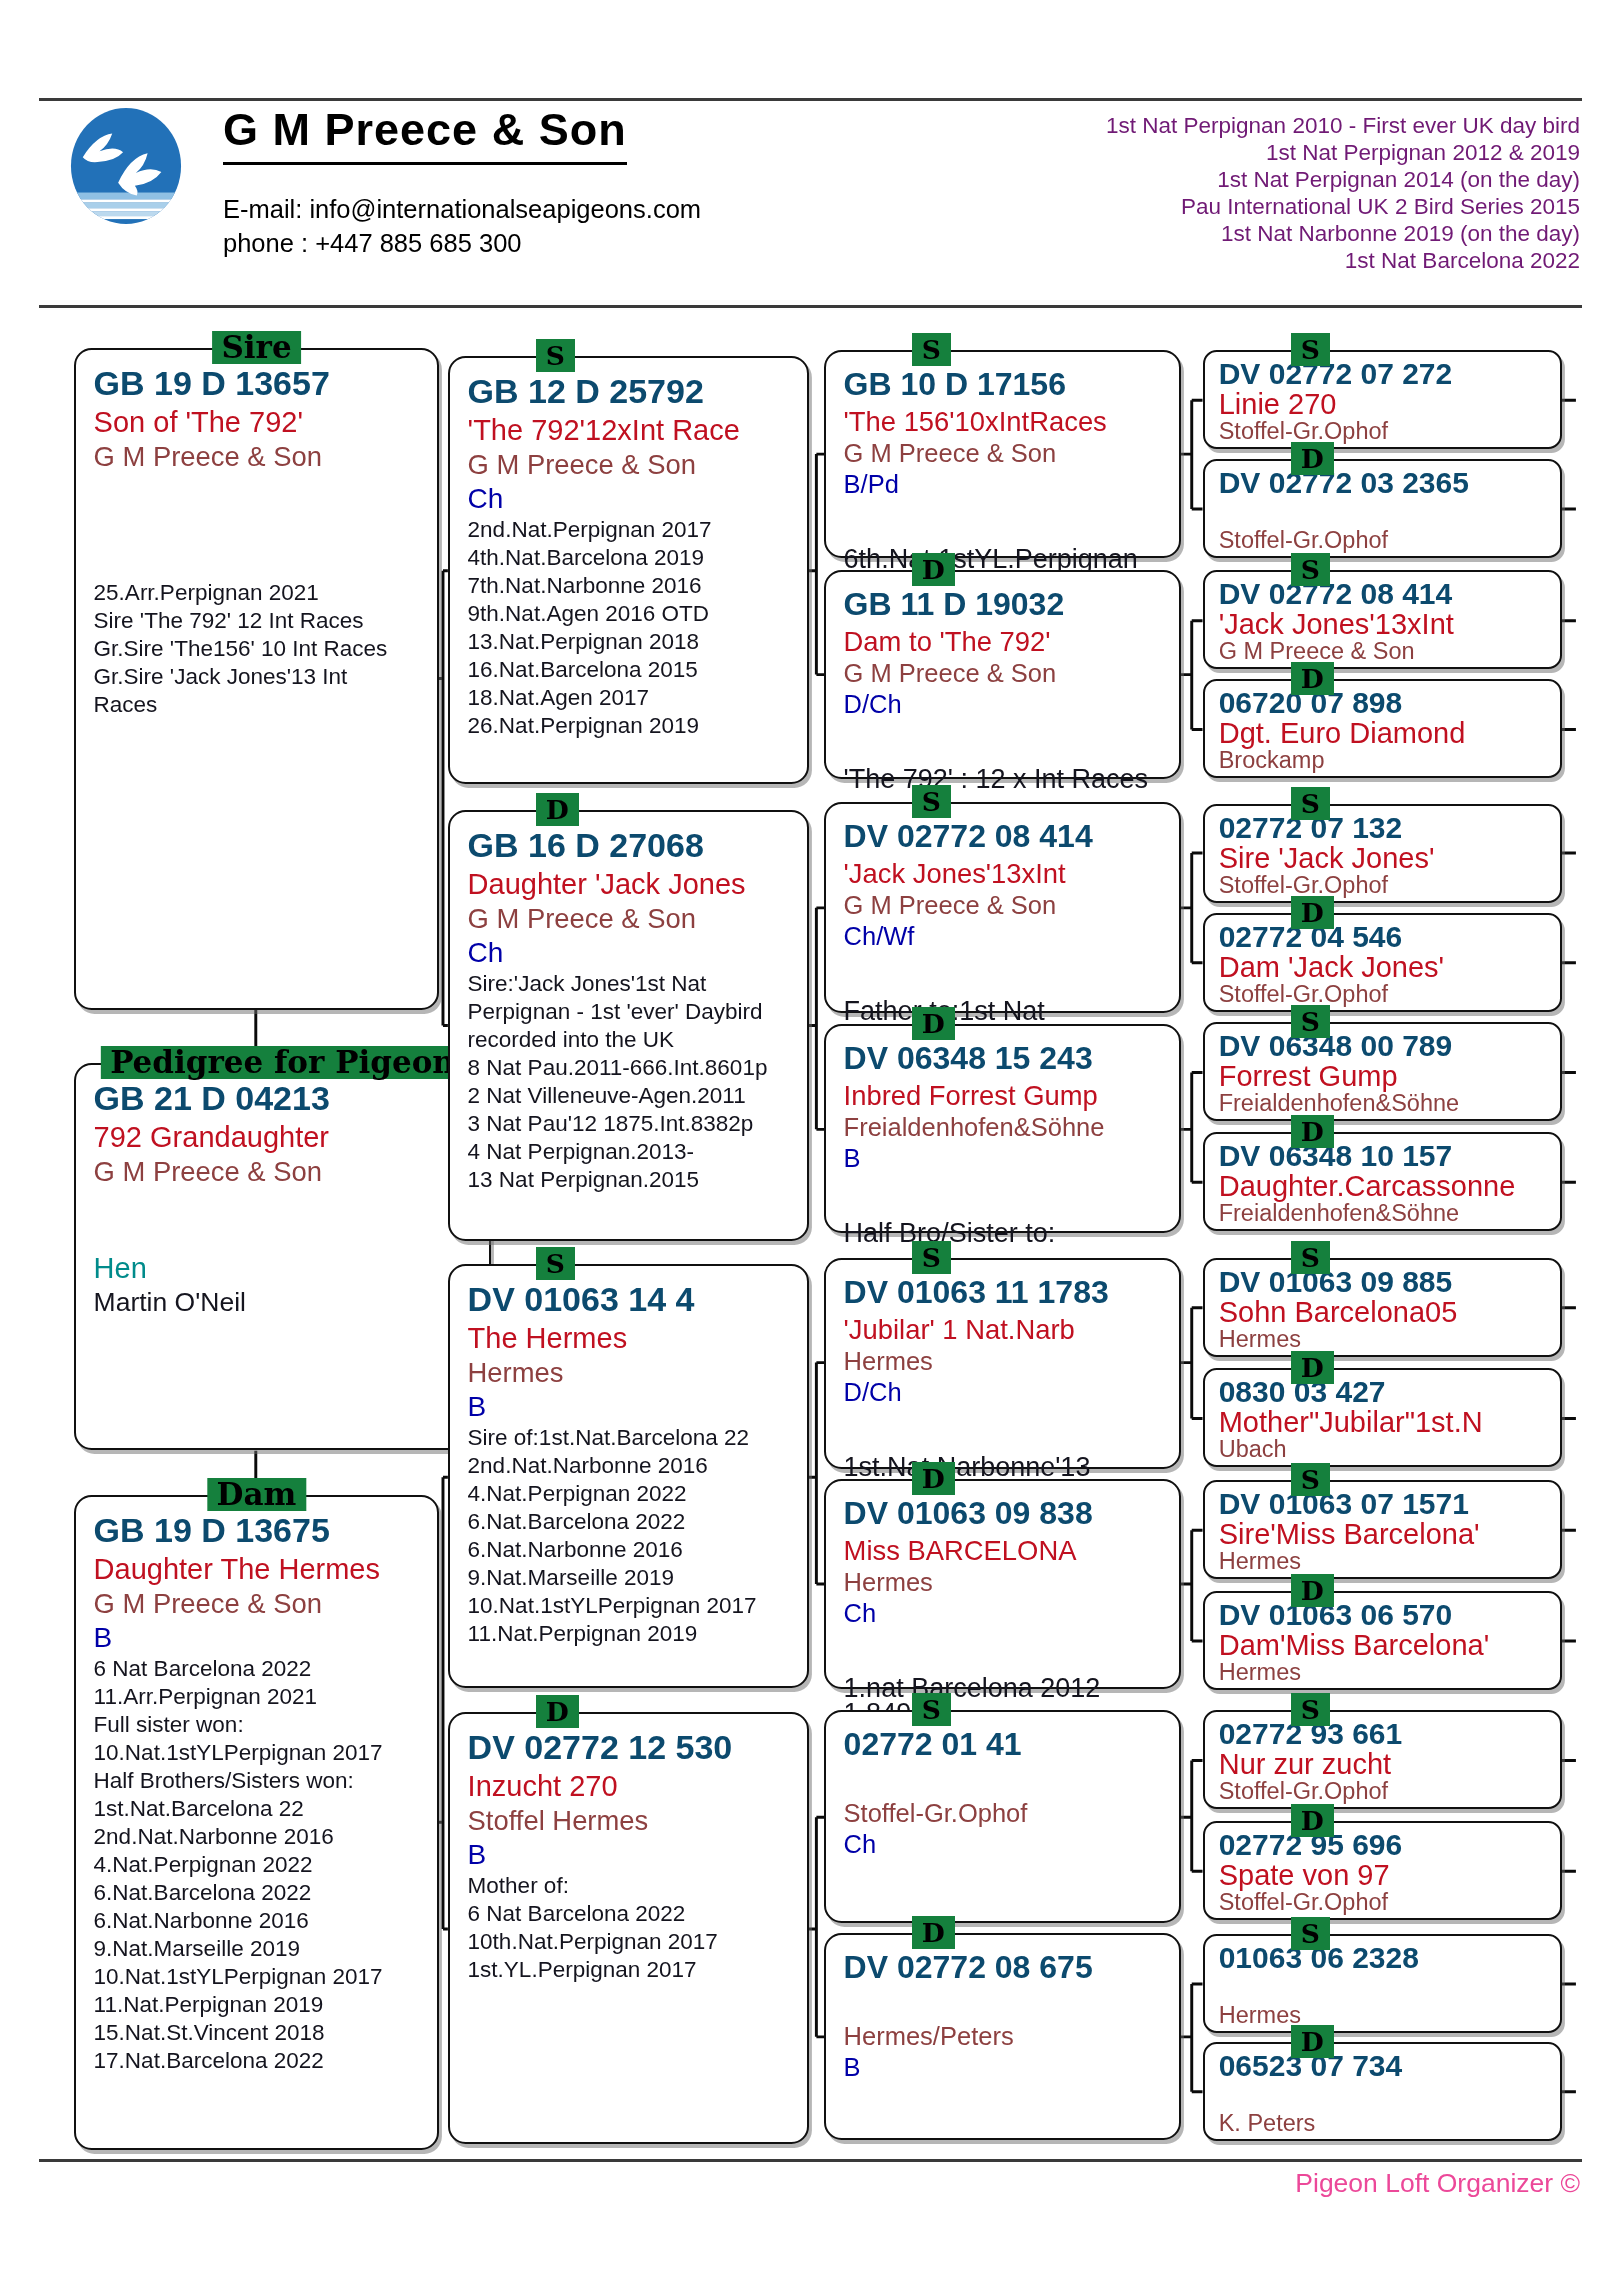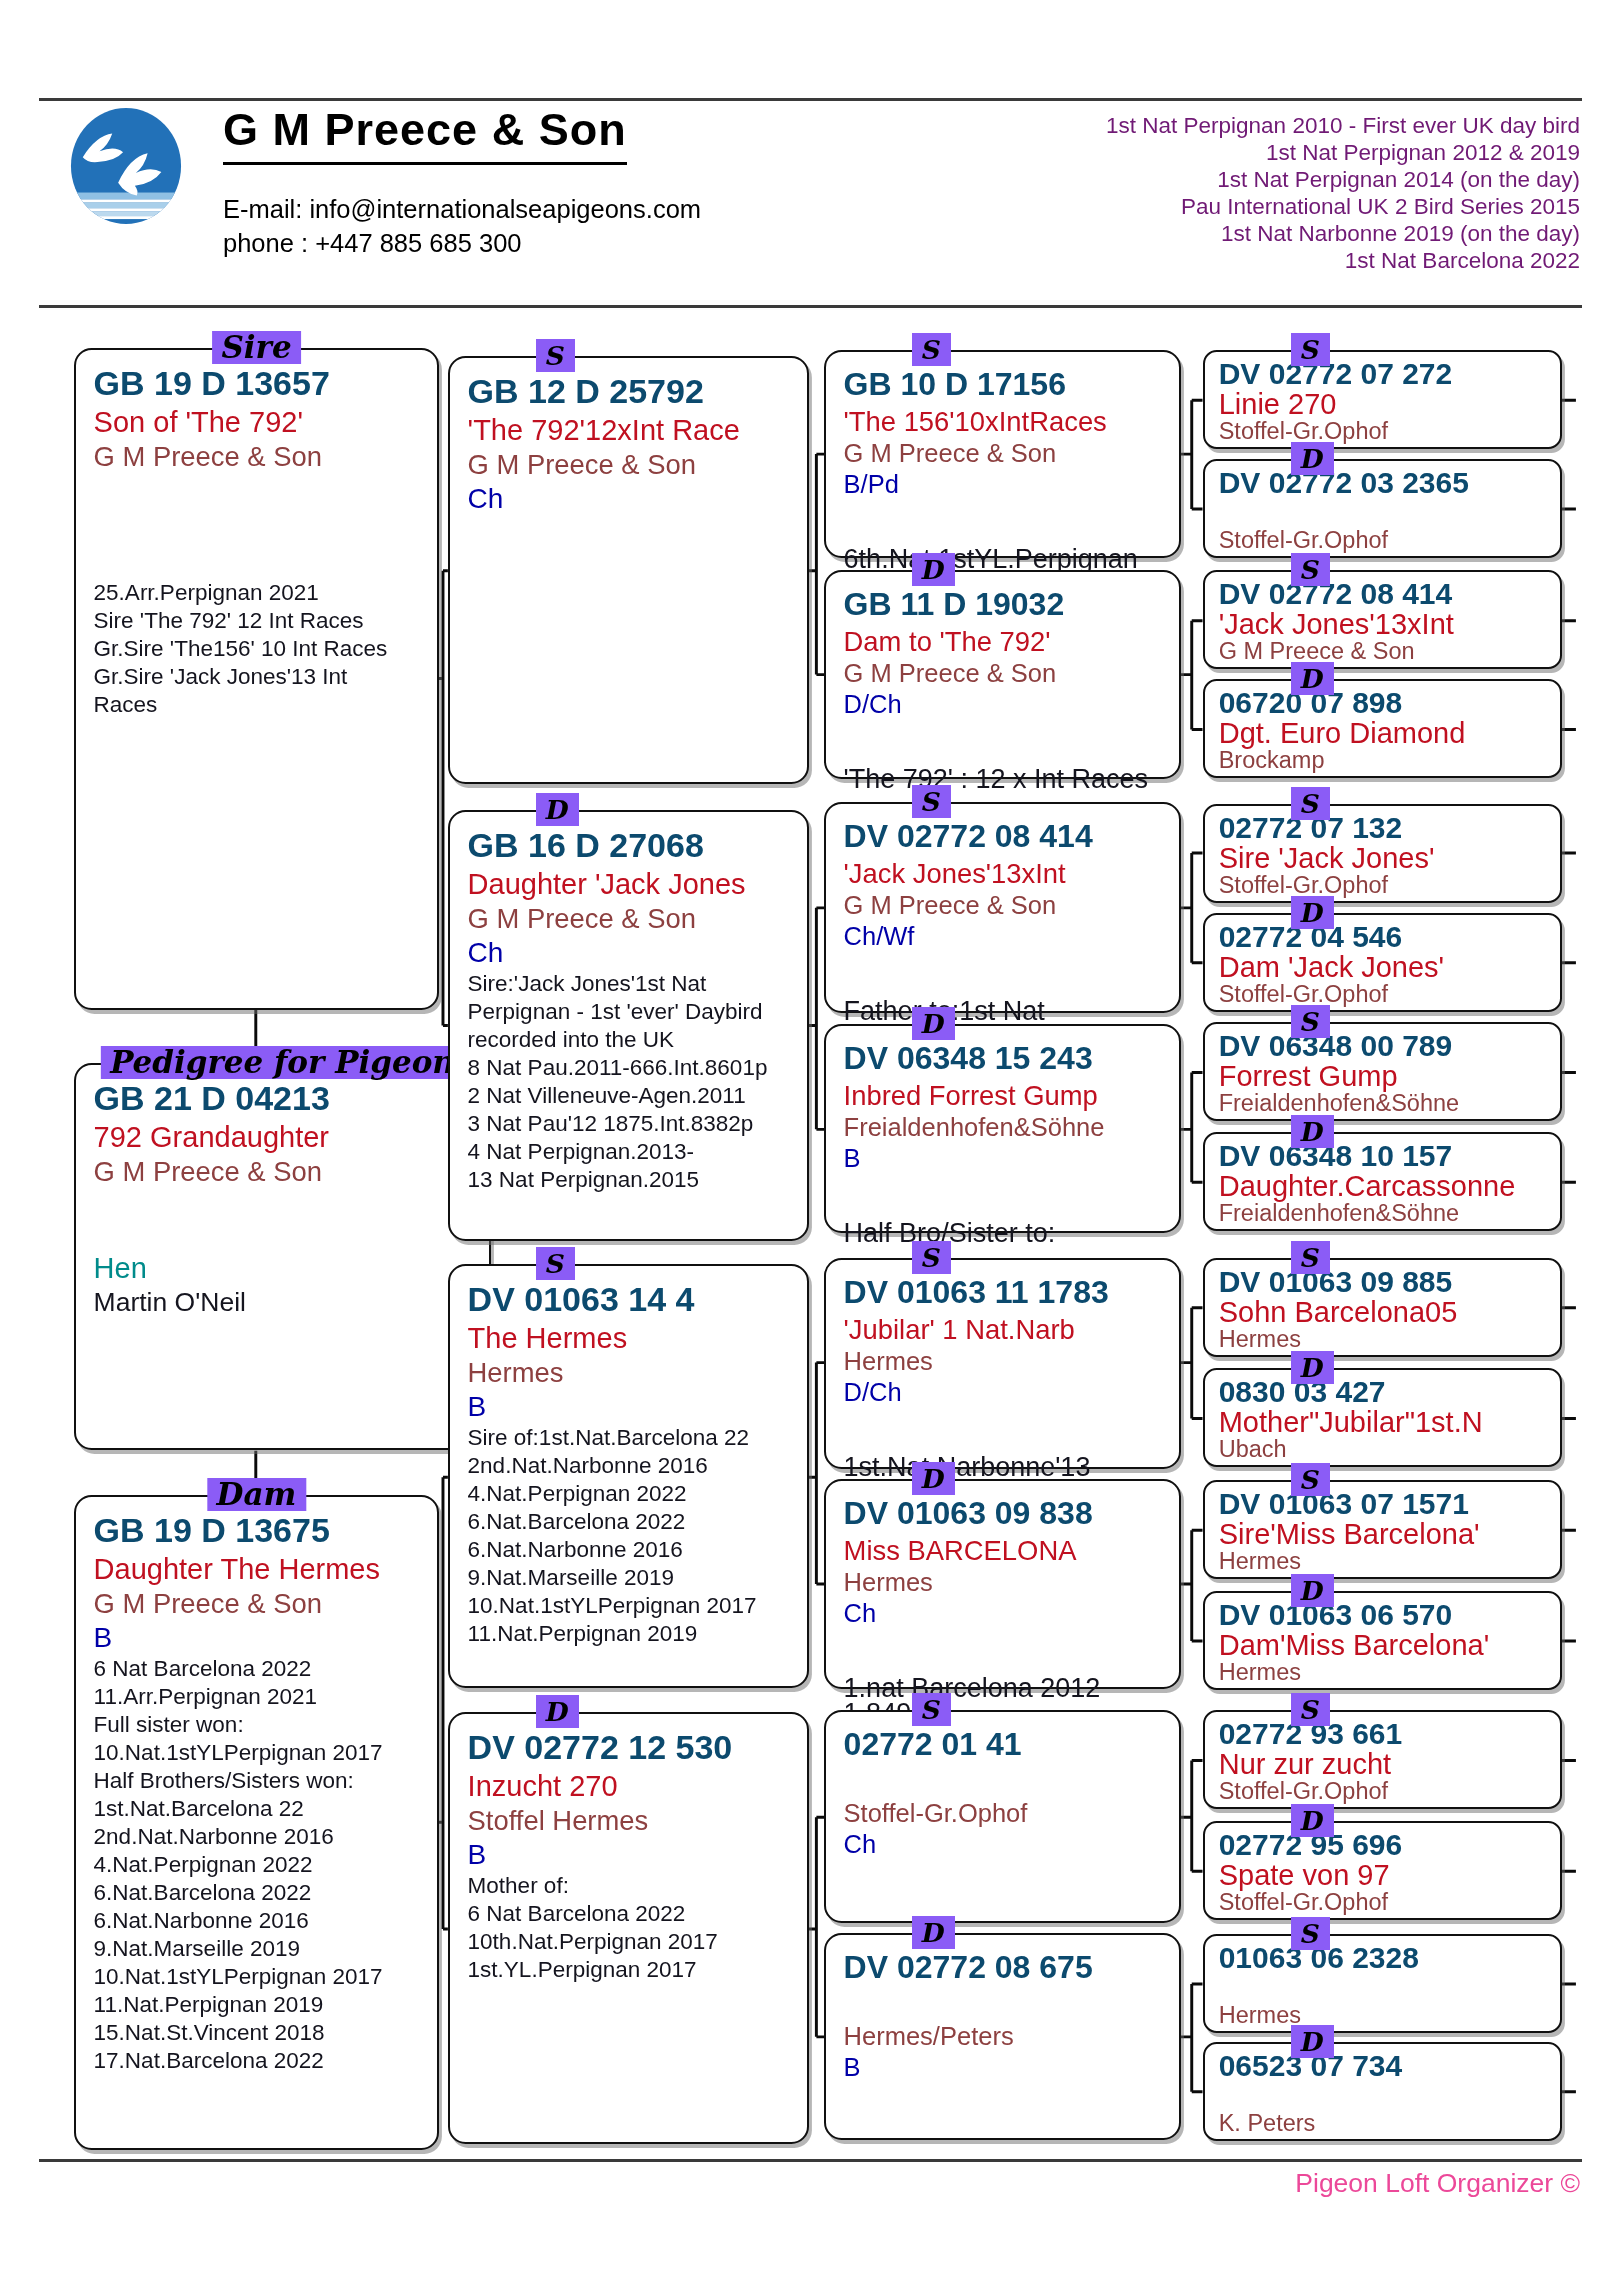--- a/index.html
+++ b/index.html
@@ -12,22 +12,22 @@
   #contact{position:absolute;left:223px;top:192px;font-size:25.5px;color:#000;line-height:34px;}
   #achievements{position:absolute;right:41px;top:112px;text-align:right;font-size:22.5px;
       color:#701a75;line-height:27px;}
   #logo{position:absolute;left:69px;top:106px;}
   
   #credit{position:absolute;right:41px;top:2168px;font-size:26.5px;color:#ec4899;}
   
   .box{position:absolute;background:#fff;border:2.9px solid #101010;border-radius:17.6px;
       box-shadow:2.9px 3.9px 0 rgba(110,110,110,.5);padding:11.8px 11.8px 5.9px 17.6px;
       box-sizing:border-box;z-index:2;}
-  .tag{position:absolute;top:-18.6px;left:86px;background:#8b5cf6;padding:0 9.8px;
-      font-family:"DejaVu Serif",serif;font-style:italic;font-weight:bold;
+  .tag{position:absolute;top:-18.6px;left:86px;background:#15803d;padding:0 9.8px;
+      font-family:"DejaVu Serif",serif;font-weight:bold;
       font-size:26.5px;color:#000;line-height:33px;}
   .tag-center{left:50%;transform:translateX(-50%);white-space:nowrap;font-size:31px;}
   .ring{font-weight:bold;font-size:34px;color:#0c4a6e;line-height:43px;}
   .name{font-size:29px;color:#c01020;line-height:35px;min-height:35px;}
   .fancier{font-size:27.4px;color:#8d4040;line-height:33px;min-height:33px;}
   .code{font-size:28px;color:#0000a8;line-height:35px;min-height:35px;}
   .details{font-size:22.5px;line-height:28px;color:#14141e;white-space:pre-line;}
   .gap-lg{margin-top:106px;}
   .sex{font-size:29px;color:#008b8b;line-height:35px;margin-top:63px;}
   .note{font-size:26.5px;color:#15151f;line-height:32px;}
@@ -154,20 +154,28 @@
 15.Nat.St.Vincent 2018
 17.Nat.Barcelona 2022</div>
   </div>
 
   <div class="box" style="left:448px;top:356px;width:361px;height:428px">
     <span class="tag">S</span>
     <div class="ring">GB 12 D 25792</div>
     <div class="name">'The 792'12xInt Race</div>
     <div class="fancier">G M Preece &amp; Son</div>
     <div class="code">Ch</div>
+    <div class="details">2nd.Nat.Perpignan 2017
+4th.Nat.Barcelona 2019
+7th.Nat.Narbonne 2016
+9th.Nat.Agen 2016 OTD
+13.Nat.Perpignan 2018
+16.Nat.Barcelona 2015
+18.Nat.Agen 2017
+26.Nat.Perpignan 2019</div>
   </div>
 
   <div class="box" style="left:448px;top:810px;width:361px;height:431px">
     <span class="tag">D</span>
     <div class="ring">GB 16 D 27068</div>
     <div class="name">Daughter 'Jack Jones</div>
     <div class="fancier">G M Preece &amp; Son</div>
     <div class="code">Ch</div>
     <div class="details">Sire:'Jack Jones'1st Nat
 Perpignan - 1st 'ever' Daybird

